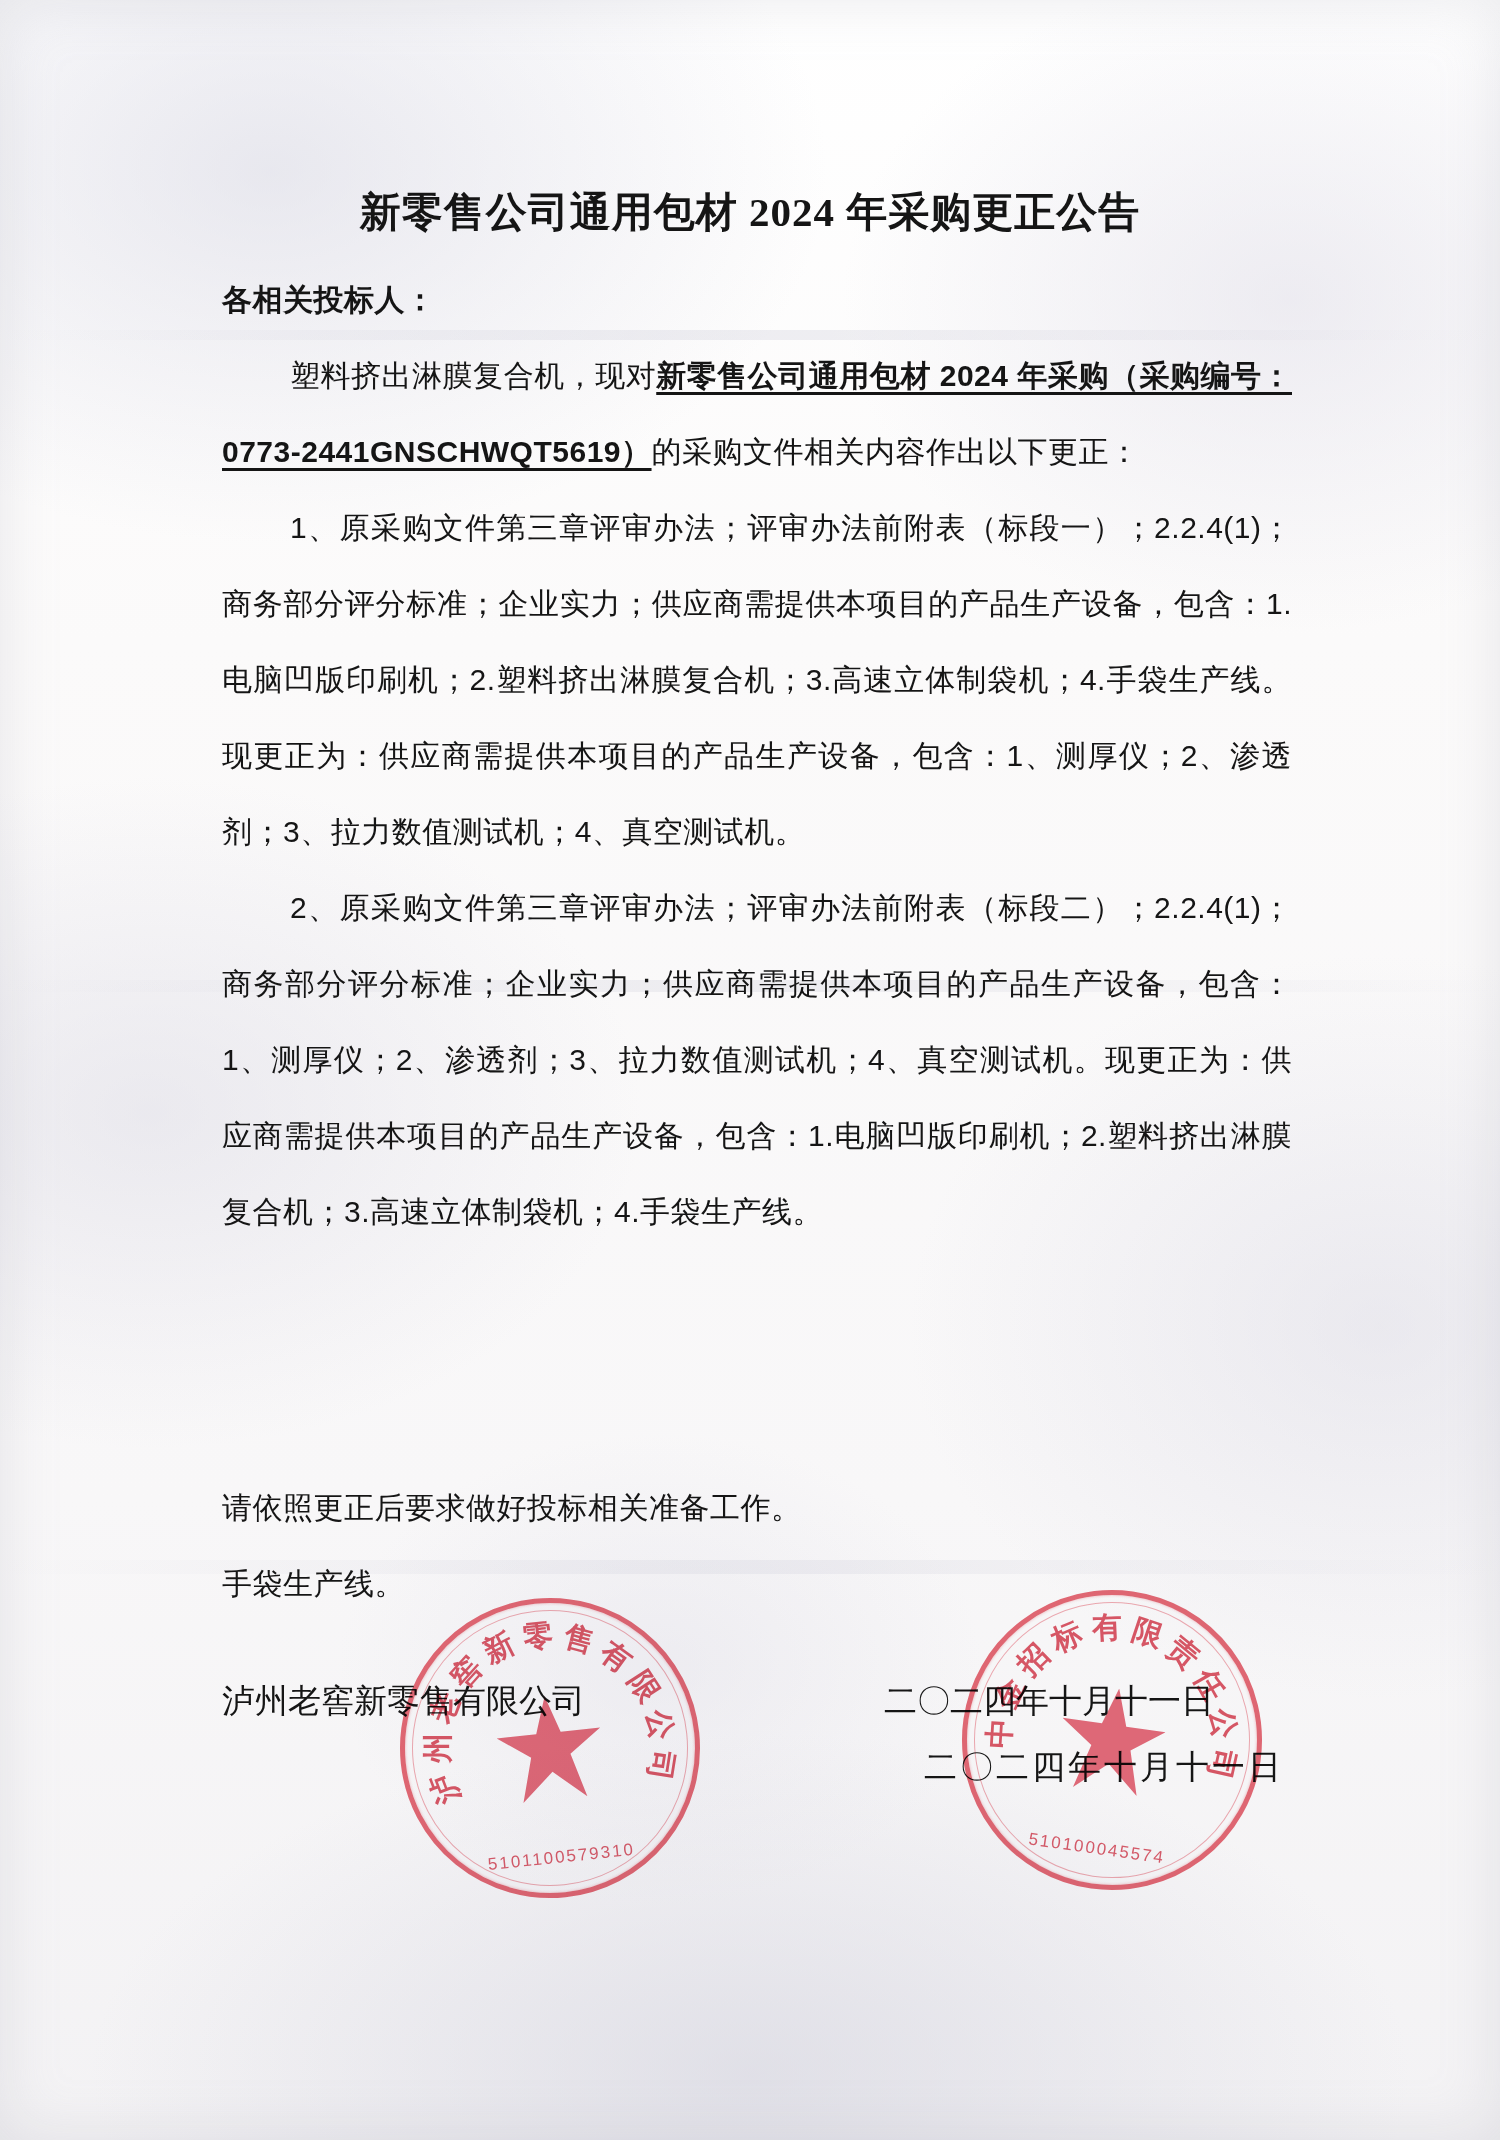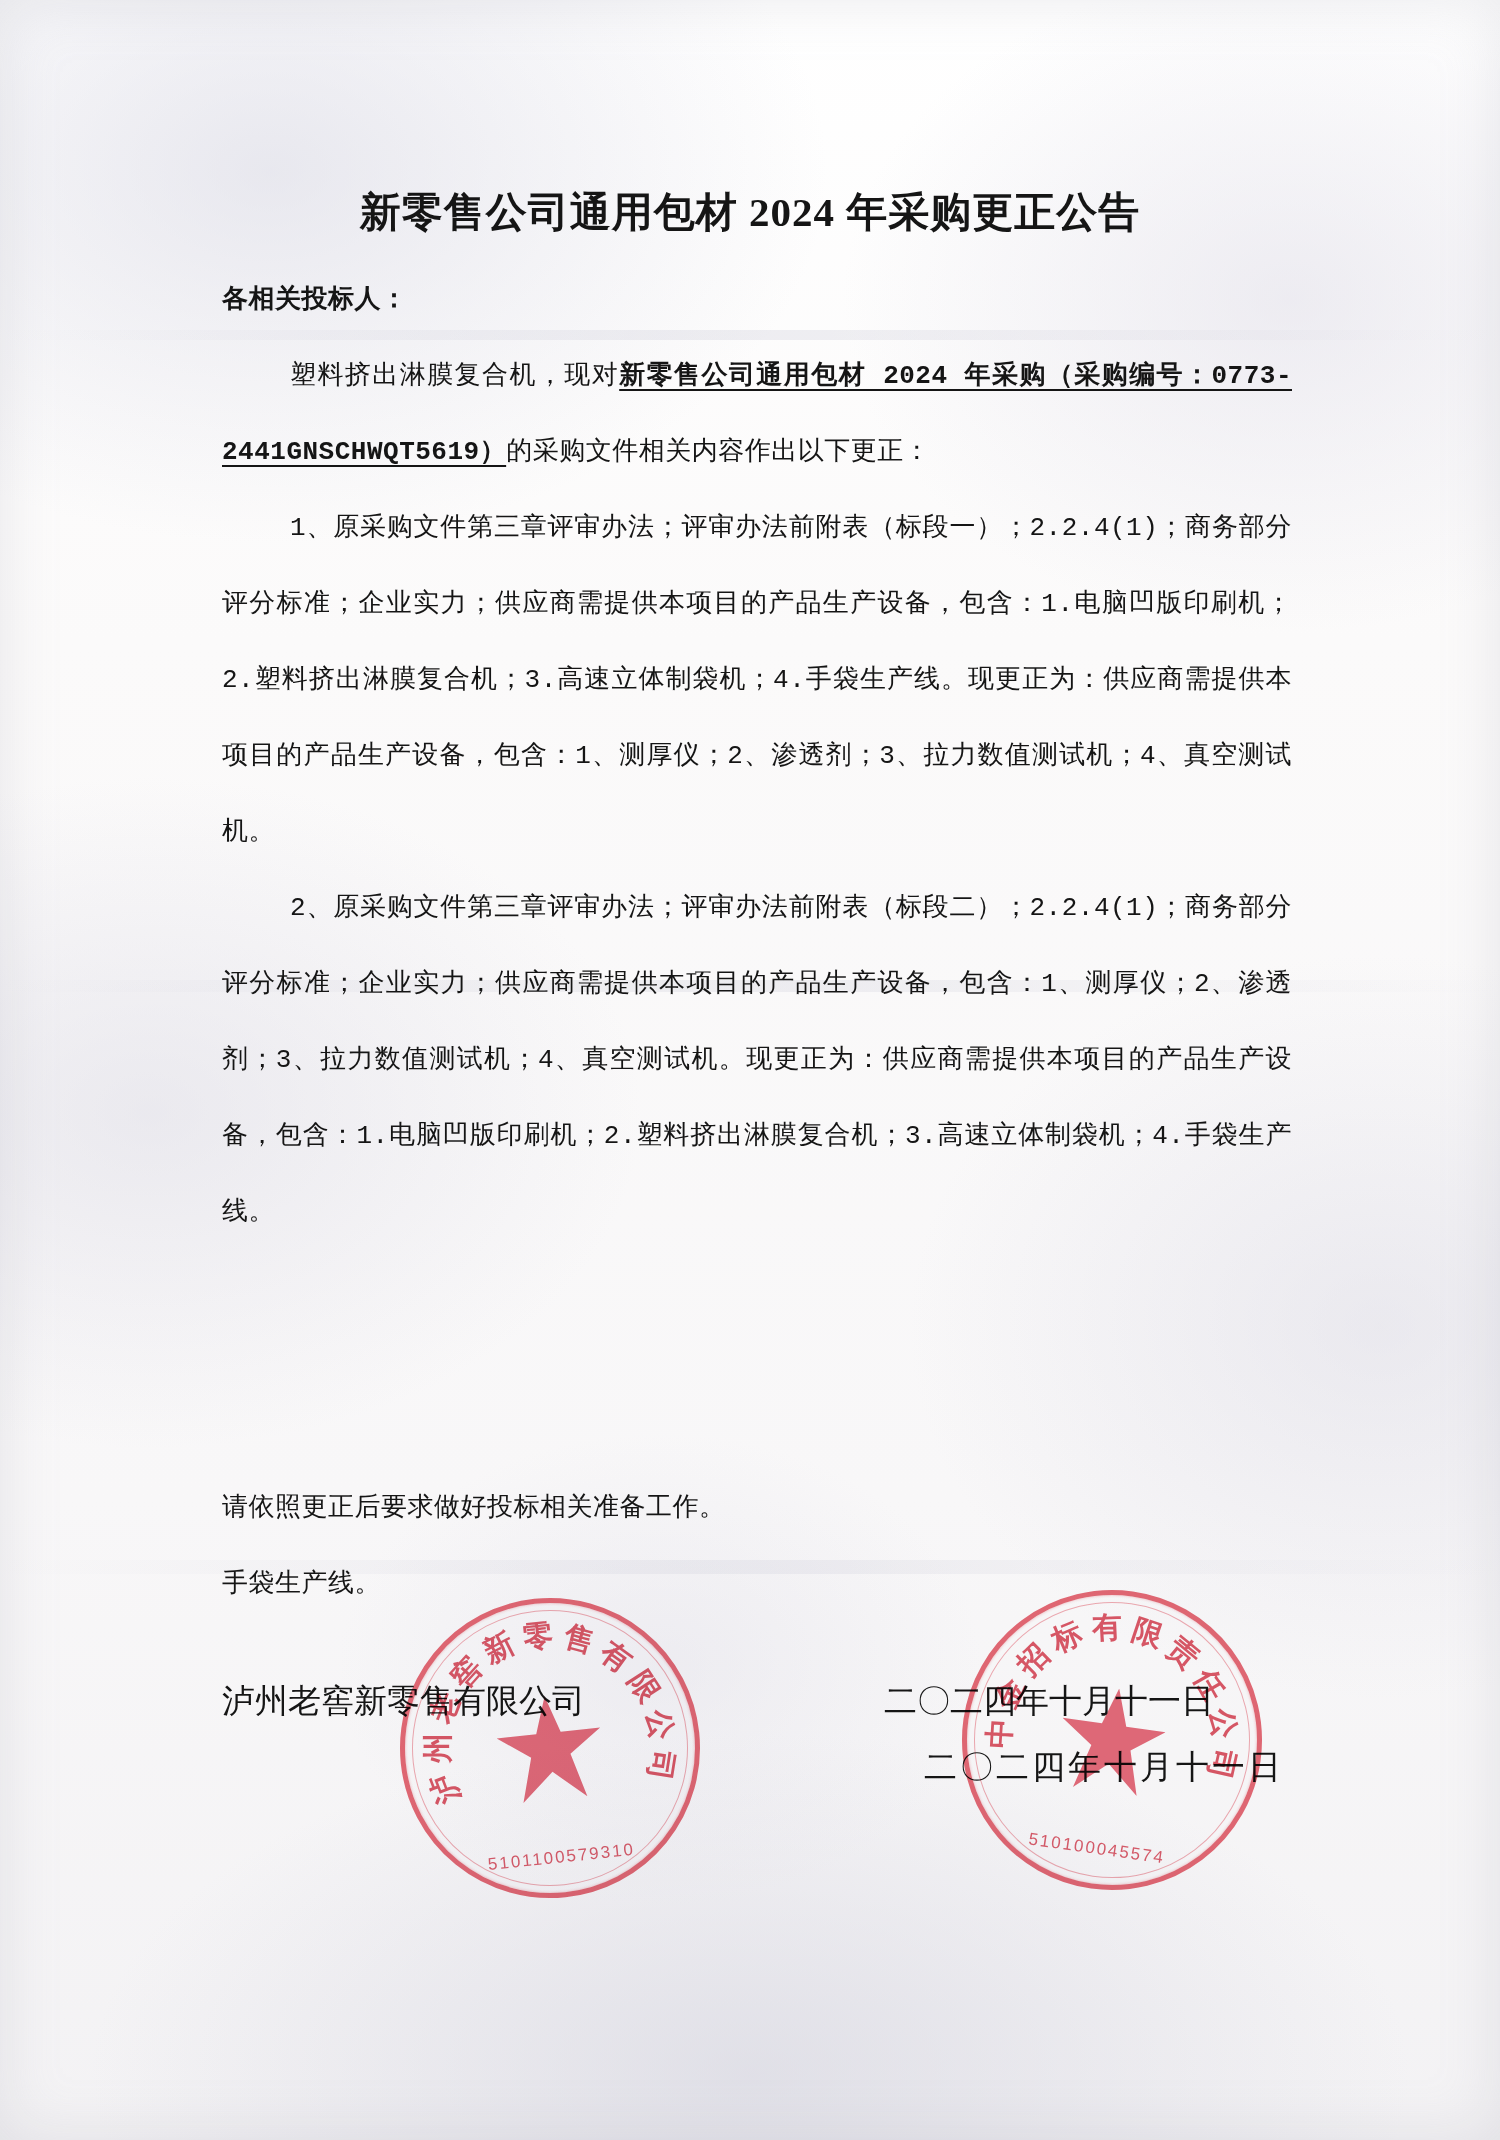--- a/index.html
+++ b/index.html
@@ -65,25 +65,25 @@
     font-family: "Liberation Serif", "DejaVu Serif", serif;
   }
   .body-block {
     position: absolute;
     top: 262px;
     left: 222px;
     width: 1070px;
   }
   p.para {
     margin: 0 0 0 0;
-    font-size: 26px;
+    font-size: 30px;
     line-height: 76px;
     text-align: justify;
     text-justify: inter-ideograph;
-    font-family: Liberation Mono, monospace;
+    font-family: Liberation Sans, sans-serif;
     letter-spacing: 0.5px;
   }
   p.salutation {
     font-weight: bold;
     text-indent: 0;
   }
   p.indent2 { text-indent: 68px; }
   .ul { text-decoration: underline; text-underline-offset: 6px; }
   .bold { font-weight: bold; }
 

